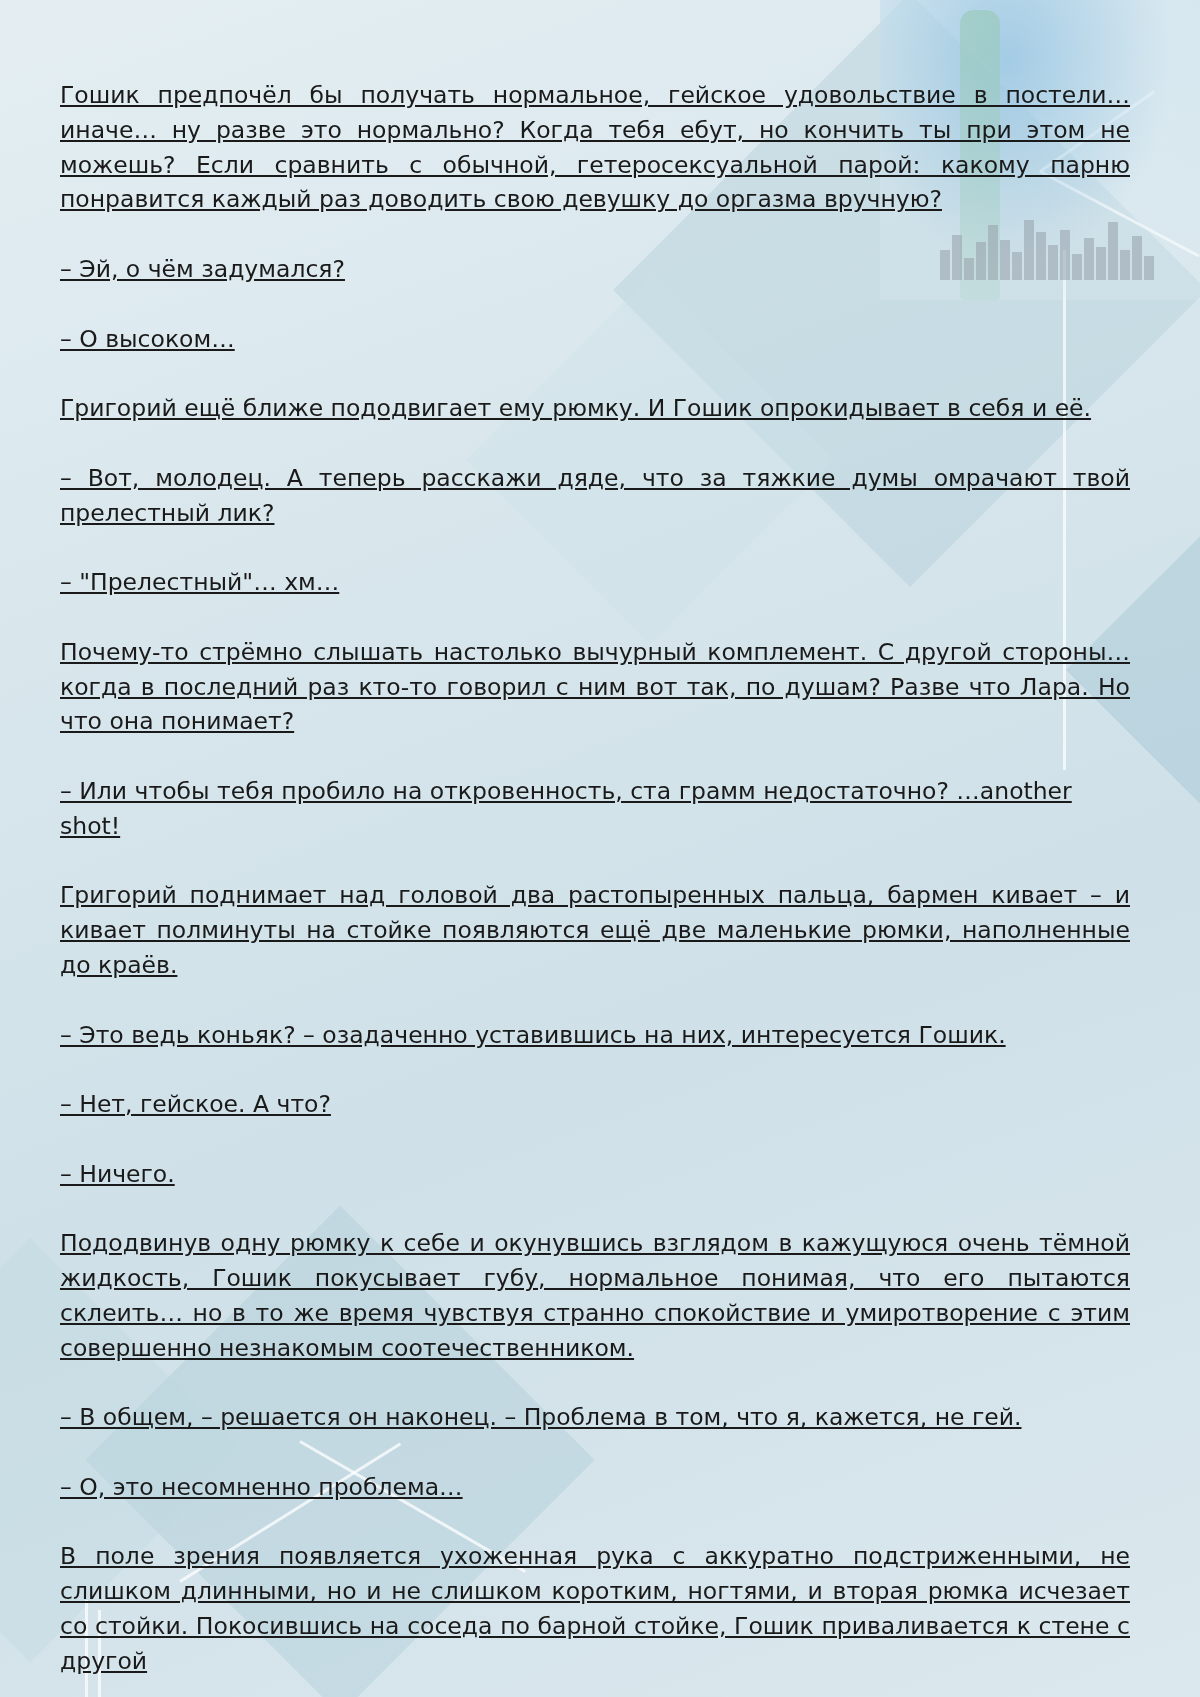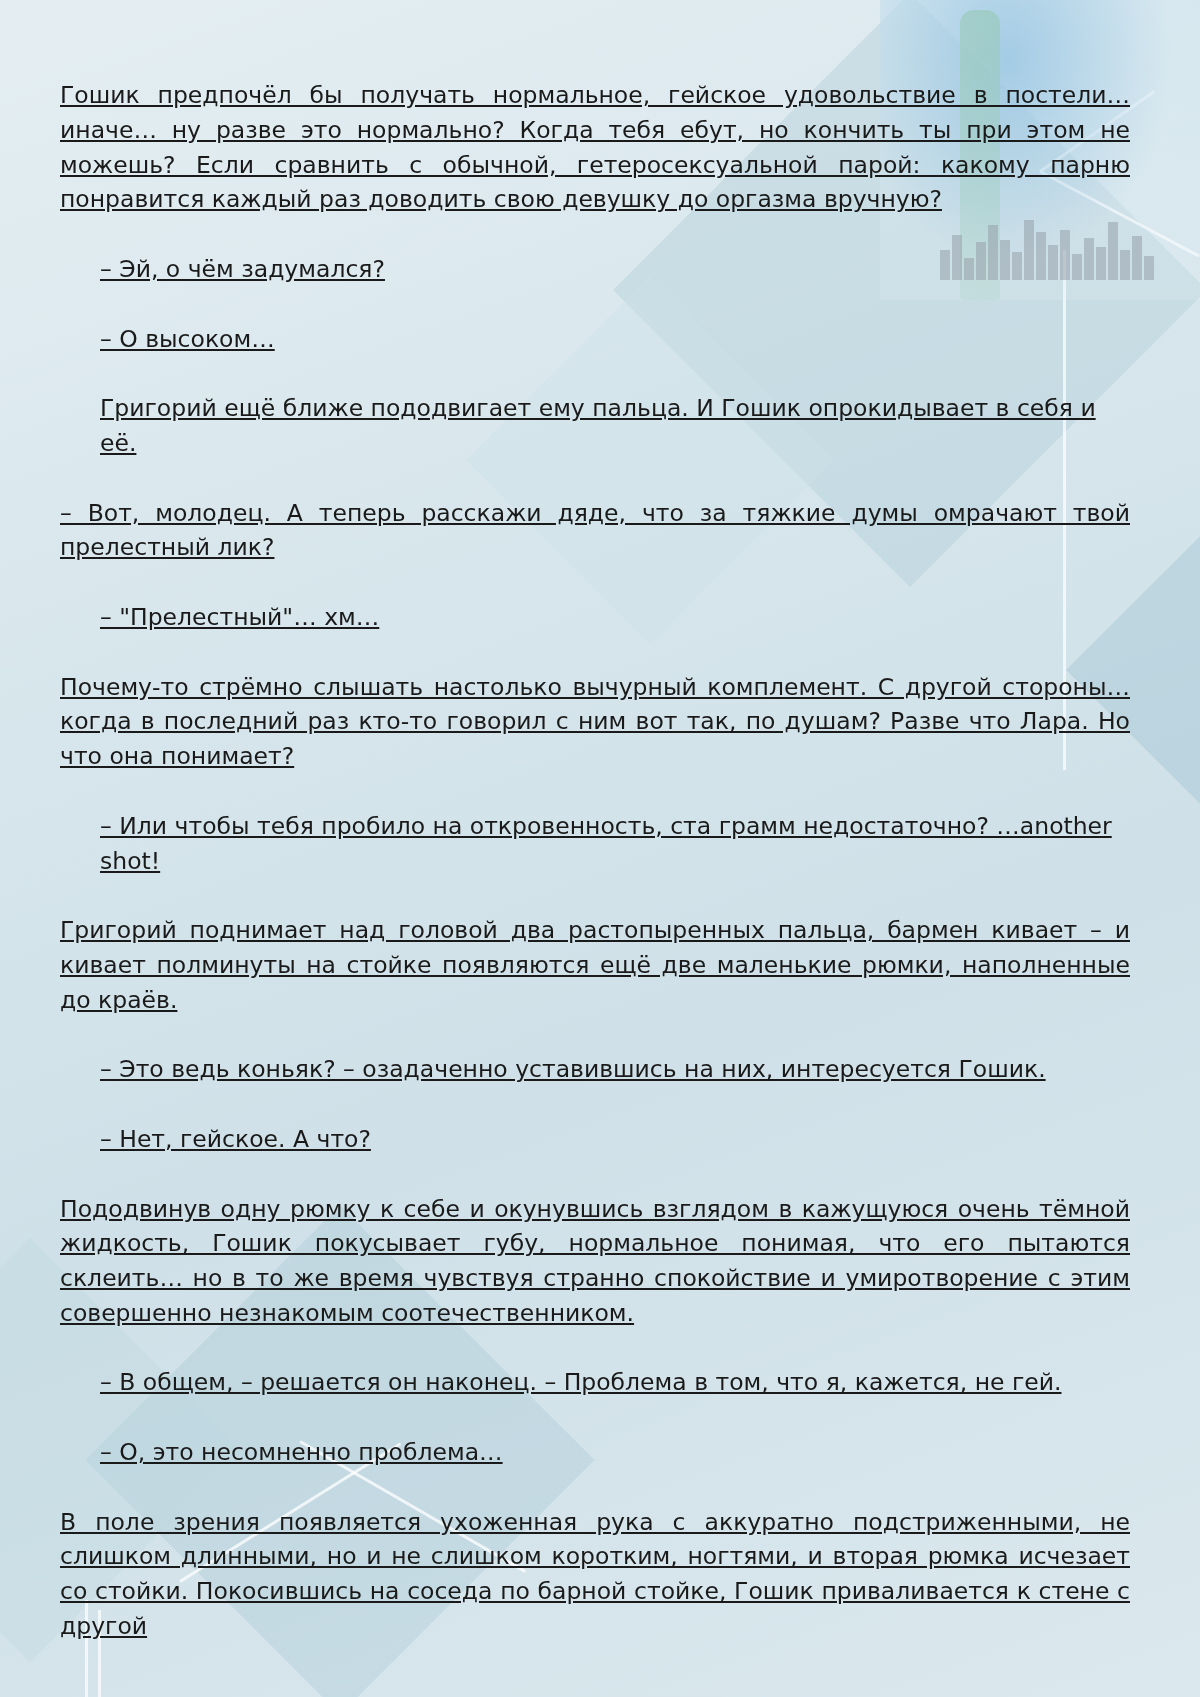--- a/index.html
+++ b/index.html
@@ -28,21 +28,21 @@
     .statue {
       position: absolute; right: 200px; top: 10px; width: 40px; height: 290px;
       background: linear-gradient(to bottom, rgba(150,200,180,0.6), rgba(170,210,200,0.3));
       border-radius: 14px 14px 4px 4px;
     }
     .page {
       position: absolute; left: 60px; top: 78px; width: 1070px;
       font-size: 23.5px; line-height: 34.8px; color: #1a1a1a;
     }
     .page p { margin: 0 0 34.8px 0; text-align: justify; text-decoration: underline; }
-    .page p.nj { text-align: left; margin-left: 40px; }
+    .page p.nj { text-align: left; }
   </style>
 </head>
 <body>
 
 <div class="bg">
   <div class="shape s1"></div>
   <div class="shape s2"></div>
   <div class="shape s3"></div>
   <div class="shape s4"></div>
   <div class="shape s5"></div>
@@ -74,25 +74,26 @@
     <span style="height:30px"></span>
       <span style="height:44px"></span>
       <span style="height:24px"></span>
   </div>
 </div>
 
 <div class="page">
   <p>Гошик предпочёл бы получать нормальное, гейское удовольствие в постели… иначе… ну разве это нормально? Когда тебя ебут, но кончить ты при этом не можешь? Если сравнить с обычной, гетеросексуальной парой: какому парню понравится каждый раз доводить свою девушку до оргазма вручную?</p>
   <p class="nj">– Эй, о чём задумался?</p>
   <p class="nj">– О высоком…</p>
-  <p class="nj">Григорий ещё ближе пододвигает ему пальца. И Гошик опрокидывает в себя и её.</p>
+  <p class="nj">Григорий ещё ближе пододвигает ему рюмку. И Гошик опрокидывает в себя и её.</p>
   <p>– Вот, молодец. А теперь расскажи дяде, что за тяжкие думы омрачают твой прелестный лик?</p>
   <p class="nj">– "Прелестный"… хм…</p>
   <p>Почему-то стрёмно слышать настолько вычурный комплемент. С другой стороны… когда в последний раз кто-то говорил с ним вот так, по душам? Разве что Лара. Но что она понимает?</p>
   <p class="nj">– Или чтобы тебя пробило на откровенность, ста грамм недостаточно? …another shot!</p>
   <p>Григорий поднимает над головой два растопыренных пальца, бармен кивает – и кивает полминуты на стойке появляются ещё две маленькие рюмки, наполненные до краёв.</p>
   <p class="nj">– Это ведь коньяк? – озадаченно уставившись на них, интересуется Гошик.</p>
   <p class="nj">– Нет, гейское. А что?</p>
+  <p class="nj">– Ничего.</p>
   <p>Пододвинув одну рюмку к себе и окунувшись взглядом в кажущуюся очень тёмной жидкость, Гошик покусывает губу, нормальное понимая, что его пытаются склеить… но в то же время чувствуя странно спокойствие и умиротворение с этим совершенно незнакомым соотечественником.</p>
   <p class="nj">– В общем, – решается он наконец. – Проблема в том, что я, кажется, не гей.</p>
   <p class="nj">– О, это несомненно проблема…</p>
   <p>В поле зрения появляется ухоженная рука с аккуратно подстриженными, не слишком длинными, но и не слишком коротким, ногтями, и вторая рюмка исчезает со стойки. Покосившись на соседа по барной стойке, Гошик приваливается к стене с другой</p>
 </div>
 
 </body></html>

